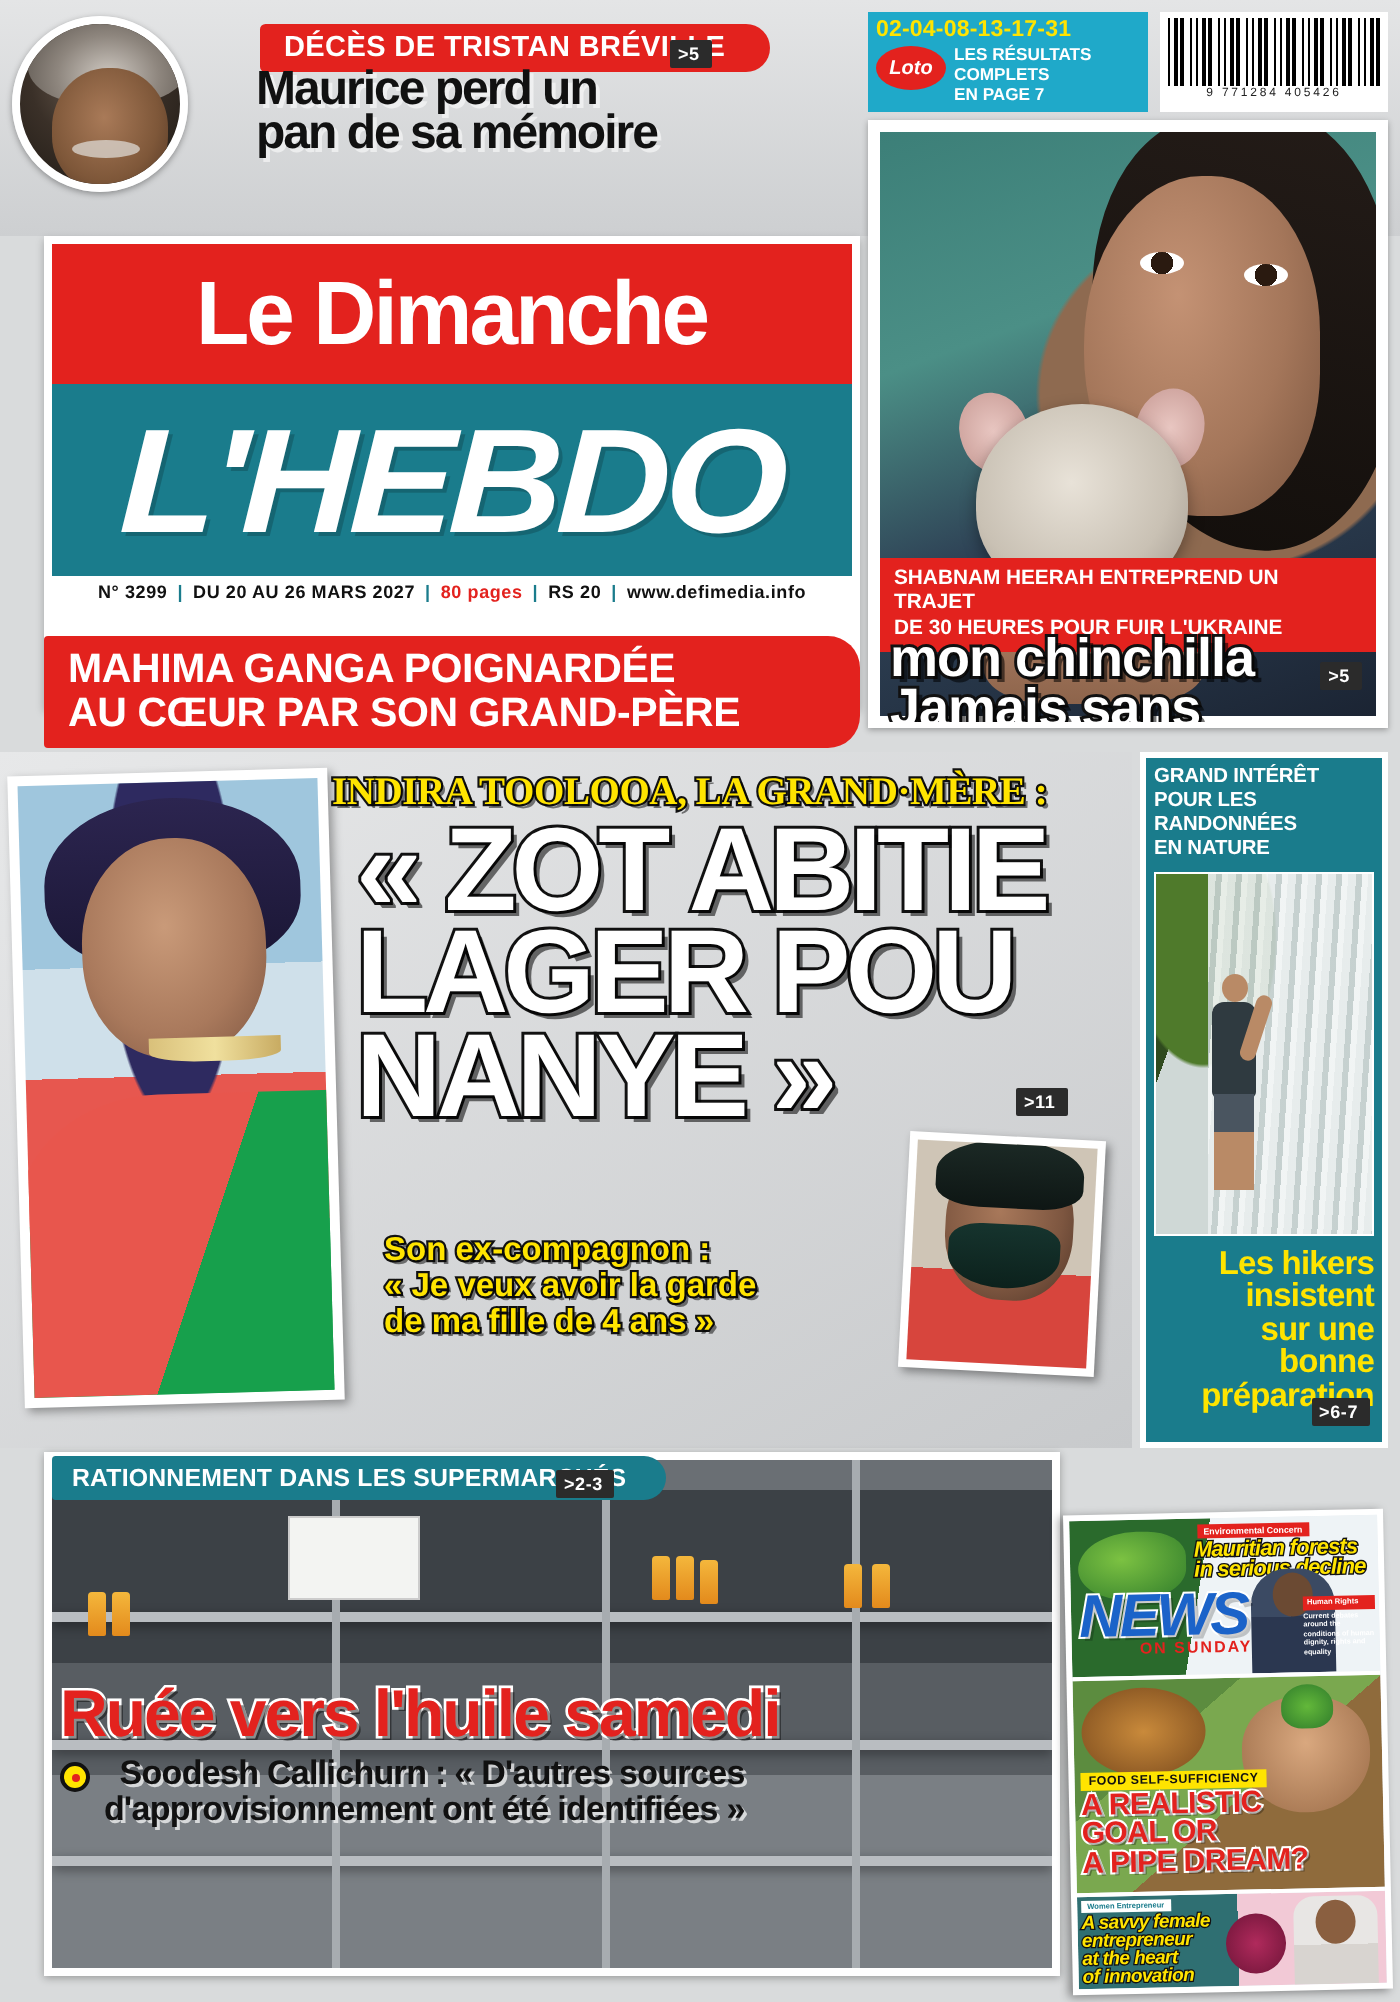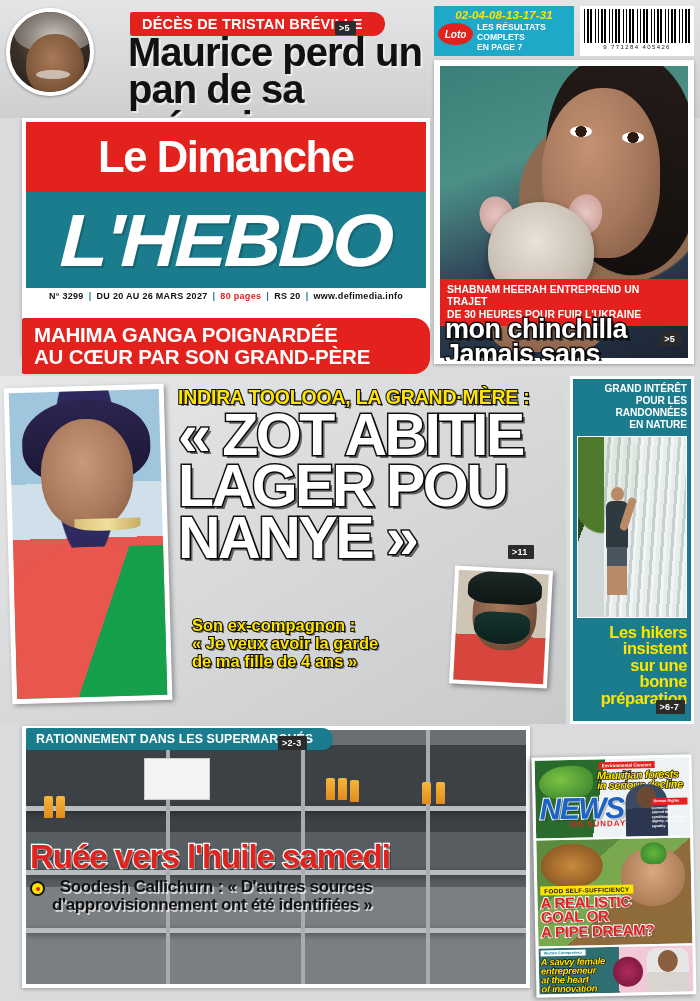--- a/index.html
+++ b/index.html
@@ -77,36 +77,34 @@
     padding:4px 22px 4px 12px;
     border-radius:3px 13px 13px 3px;
     white-space:nowrap;
   }
   .kicker-ref { position:absolute; left:335px; top:18px; }
   .top-head {
     position:absolute; left:128px; top:34px;
     width:300px;
     color:#111;
     font-weight:bold;
-    font-size:40px;
+    font-size:24px;
     line-height:.93;
     letter-spacing:-1px;
     text-shadow:2px 2px 0 rgba(255,255,255,.55);
   }
 
   
   .loto {
     position:absolute; left:434px; top:6px; width:140px; height:50px;
     background:#1fa9c9;
     padding:3px 4px 0 4px;
   }
   .loto-nums {
     color:#ffe400; font-size:11.5px; font-weight:bold; letter-spacing:.1px;
-    text-align:center;
-    font-style:italic;
   }
   .loto-body { display:flex; align-items:flex-start; margin-top:2px; }
   .loto-badge {
     width:35px; height:22px; background:#e3221e;
     border-radius:50%;
     display:flex; align-items:center; justify-content:center;
     color:#fff; font-size:10px; font-style:italic; font-weight:bold;
     margin-right:4px; flex:none;
   }
   .loto-lines { color:#fff; font-size:8.6px; font-weight:bold; line-height:1.15; }
@@ -265,22 +263,22 @@
     background:linear-gradient(110deg,#e8564d 0 52%, #17a04c 52% 100%);
     border-radius:40% 10% 0 0;
   }
   .main-photo .neck {
     position:absolute; left:62px; top:128px; width:66px; height:12px;
     background:linear-gradient(90deg,#d9c07a,#f0e09e,#c8ab62);
     border-radius:0 0 40% 40%;
   }
 
   .main-kicker {
-    position:absolute; left:178px; top:10px;
-    font-weight:bold; font-size:19.5px; letter-spacing:-.2px;
+    position:absolute; left:166px; top:10px;
+    font-weight:bold; font-size:19.5px; letter-spacing:-.2px;font-family:Liberation Serif, serif;
   }
   .main-head {
     position:absolute; left:178px; top:34px; width:390px;
     font-weight:bold; font-size:59px; line-height:.87;
     letter-spacing:-2.5px;
   }
   .main-ref { position:absolute; left:508px; top:166px; }
 
   .main-sub {
     position:absolute; left:192px; top:240px; width:268px;
@@ -317,21 +315,21 @@
 
   
   .hike {
     position:absolute; left:570px; top:376px; width:124px; height:348px;
     background:#1a7c8c;
     border:3px solid #fff;
     padding:4px;
   }
   .hike-kicker {
     color:#fff; font-weight:bold; font-size:10.2px; line-height:1.17;
-    text-align:right; letter-spacing:-.1px;
+    text-align:left; letter-spacing:-.1px;
   }
   .hike-photo {
     margin-top:5px; width:100%; height:182px;
     background:
       radial-gradient(ellipse at 22% 18%, #4f7a2b 0 30%, rgba(0,0,0,0) 31%),
       linear-gradient(110deg,#2f4a1e 0 22%, #cfd8d6 22% 100%);
     border:1px solid #fff;
     position:relative; overflow:hidden;
   }
   .hike-photo .falls {

